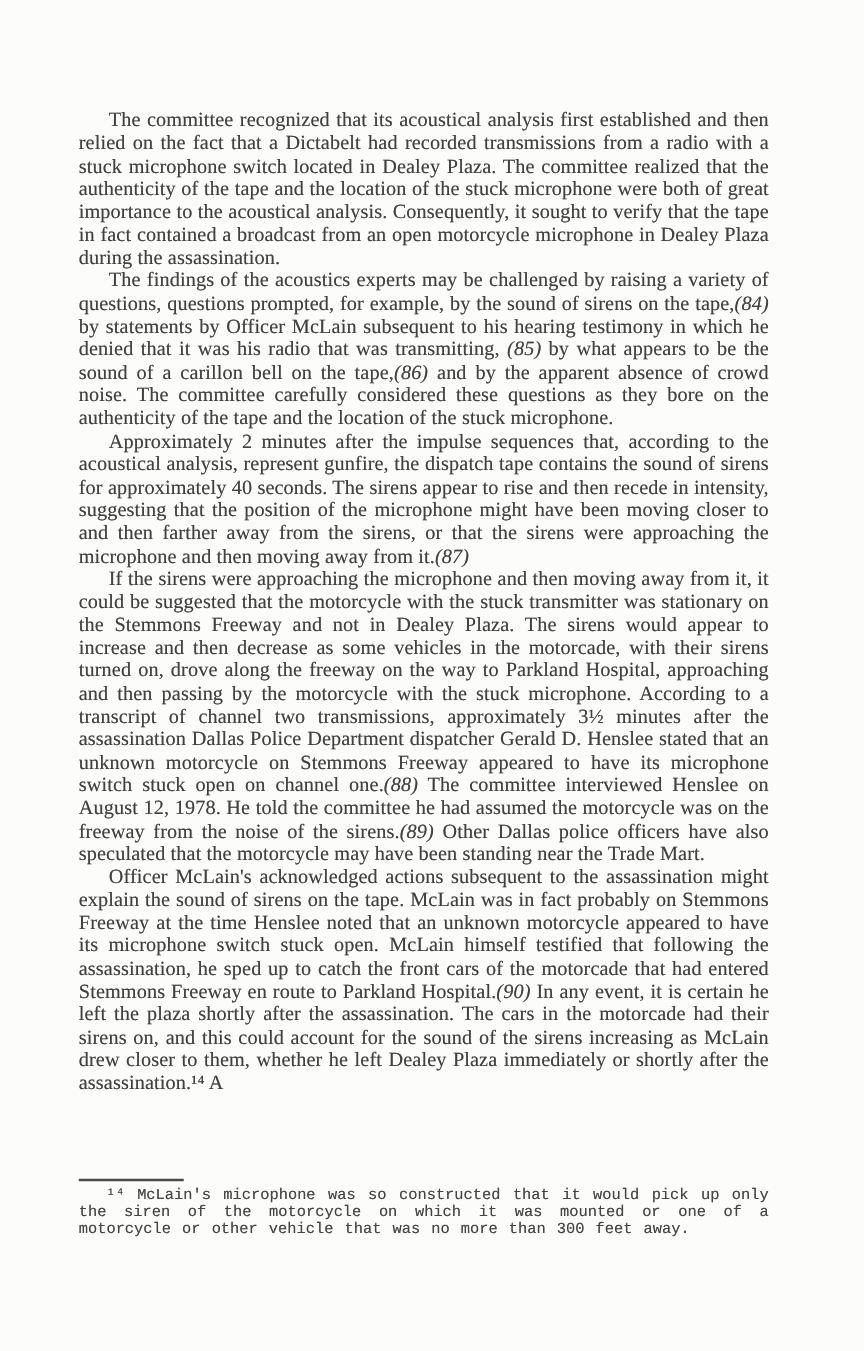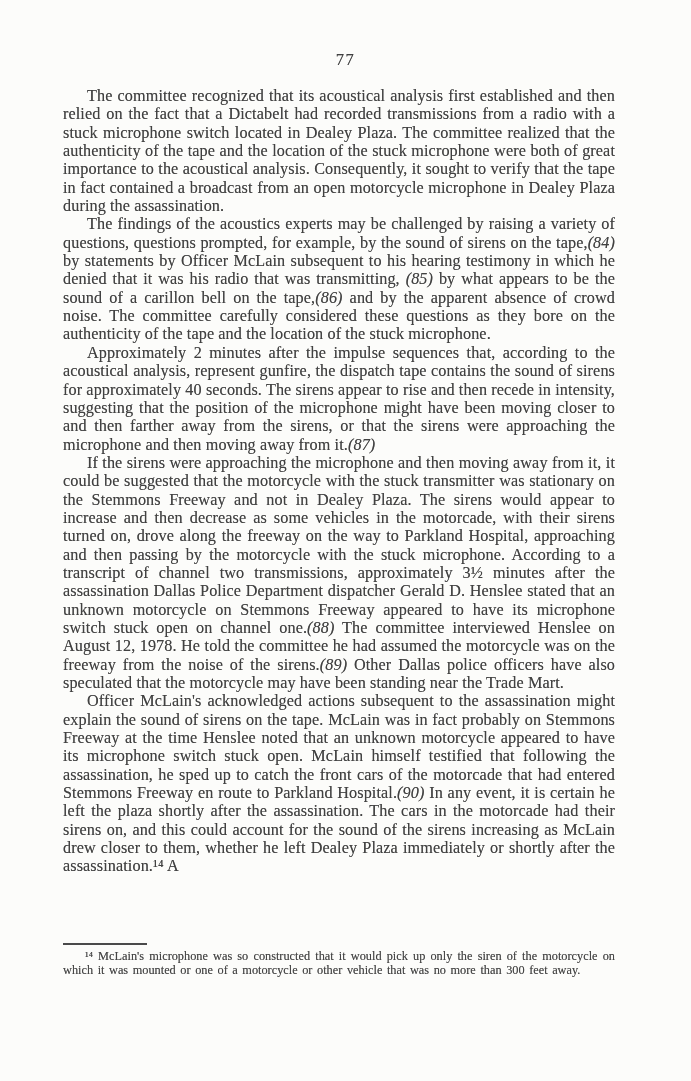--- a/index.html
+++ b/index.html
@@ -55,28 +55,28 @@
     left: 63px;
     top: 950px;
     width: 552px;
     margin: 0;
     font-size: 12.3px;
     line-height: 13.5px;
     text-align: justify;
     text-indent: 22px;
     word-spacing: 1.5px;
     color: #454545;
+    font-family: Liberation Mono, monospace;
   }
 </style>
 </head>
 <body>
 
 <div class="page">
 
-  <div class="page-number">77</div>
 
   <div class="body-text">
     <p class="para">The committee recognized that its acoustical analysis first established and then relied on the fact that a Dictabelt had recorded transmissions from a radio with a stuck microphone switch located in Dealey Plaza. The committee realized that the authenticity of the tape and the location of the stuck microphone were both of great importance to the acoustical analysis. Consequently, it sought to verify that the tape in fact contained a broadcast from an open motorcycle microphone in Dealey Plaza during the assassination.</p>
     <p class="para">The findings of the acoustics experts may be challenged by raising a variety of questions, questions prompted, for example, by the sound of sirens on the tape,<i>(84)</i> by statements by Officer McLain subsequent to his hearing testimony in which he denied that it was his radio that was transmitting, <i>(85)</i> by what appears to be the sound of a carillon bell on the tape,<i>(86)</i> and by the apparent absence of crowd noise. The committee carefully considered these questions as they bore on the authenticity of the tape and the location of the stuck microphone.</p>
     <p class="para">Approximately 2 minutes after the impulse sequences that, according to the acoustical analysis, represent gunfire, the dispatch tape contains the sound of sirens for approximately 40 seconds. The sirens appear to rise and then recede in intensity, suggesting that the position of the microphone might have been moving closer to and then farther away from the sirens, or that the sirens were approaching the microphone and then moving away from it.<i>(87)</i></p>
     <p class="para">If the sirens were approaching the microphone and then moving away from it, it could be suggested that the motorcycle with the stuck transmitter was stationary on the Stemmons Freeway and not in Dealey Plaza. The sirens would appear to increase and then decrease as some vehicles in the motorcade, with their sirens turned on, drove along the freeway on the way to Parkland Hospital, approaching and then passing by the motorcycle with the stuck microphone. According to a transcript of channel two transmissions, approximately 3½ minutes after the assassination Dallas Police Department dispatcher Gerald D. Henslee stated that an unknown motorcycle on Stemmons Freeway appeared to have its microphone switch stuck open on channel one.<i>(88)</i> The committee interviewed Henslee on August 12, 1978. He told the committee he had assumed the motorcycle was on the freeway from the noise of the sirens.<i>(89)</i> Other Dallas police officers have also speculated that the motorcycle may have been standing near the Trade Mart.</p>
     <p class="para">Officer McLain's acknowledged actions subsequent to the assassination might explain the sound of sirens on the tape. McLain was in fact probably on Stemmons Freeway at the time Henslee noted that an unknown motorcycle appeared to have its microphone switch stuck open. McLain himself testified that following the assassination, he sped up to catch the front cars of the motorcade that had entered Stemmons Freeway en route to Parkland Hospital.<i>(90)</i> In any event, it is certain he left the plaza shortly after the assassination. The cars in the motorcade had their sirens on, and this could account for the sound of the sirens increasing as McLain drew closer to them, whether he left Dealey Plaza immediately or shortly after the assassination.¹⁴ A</p>
   </div>
 
   <div class="footnote-rule"></div>

